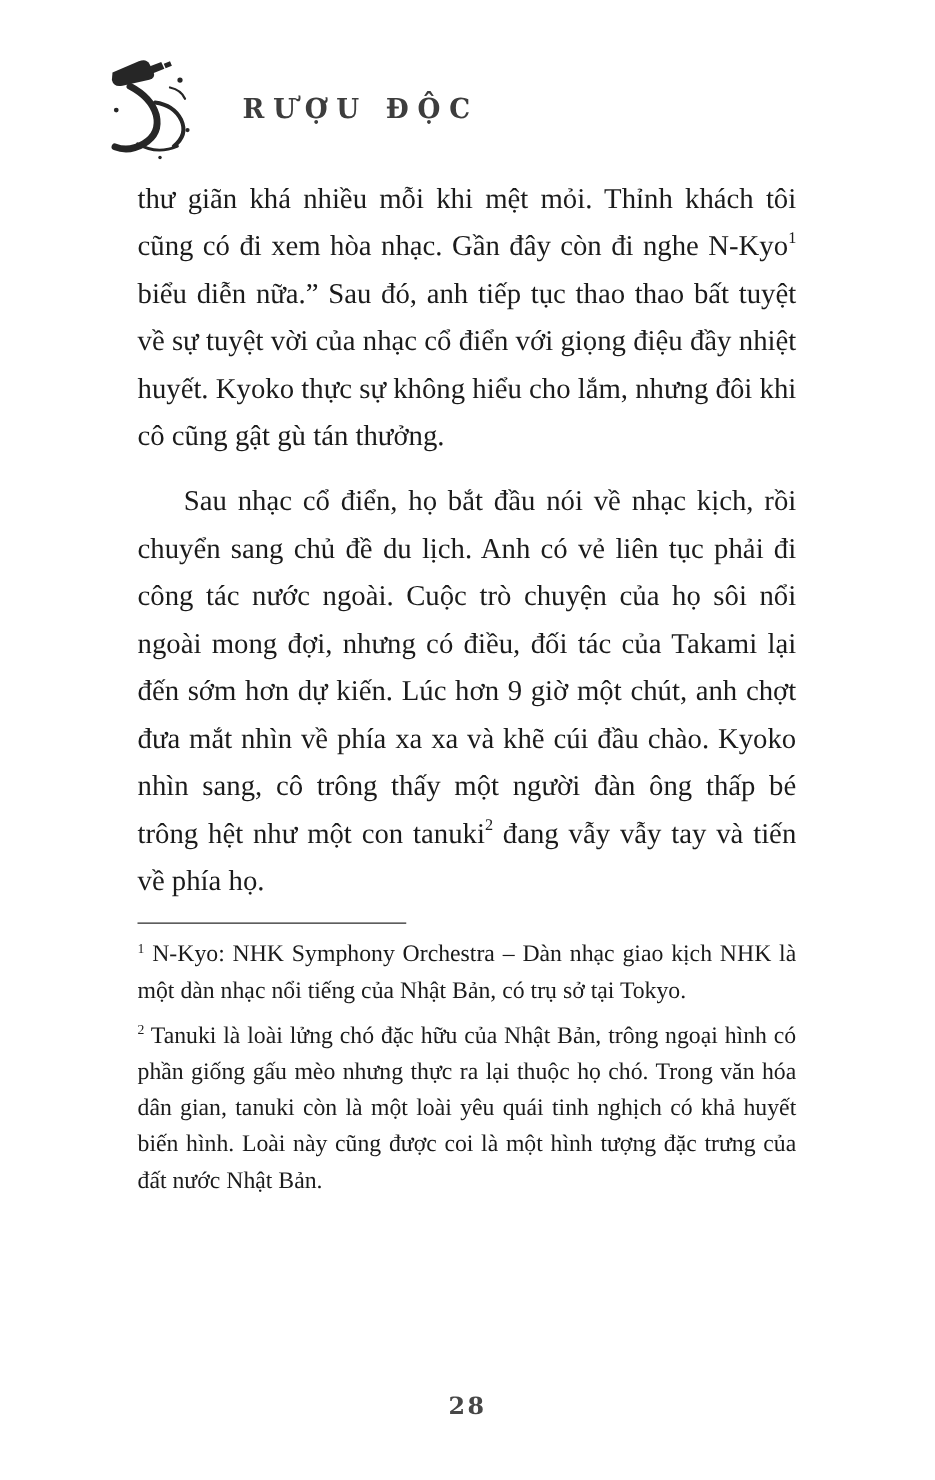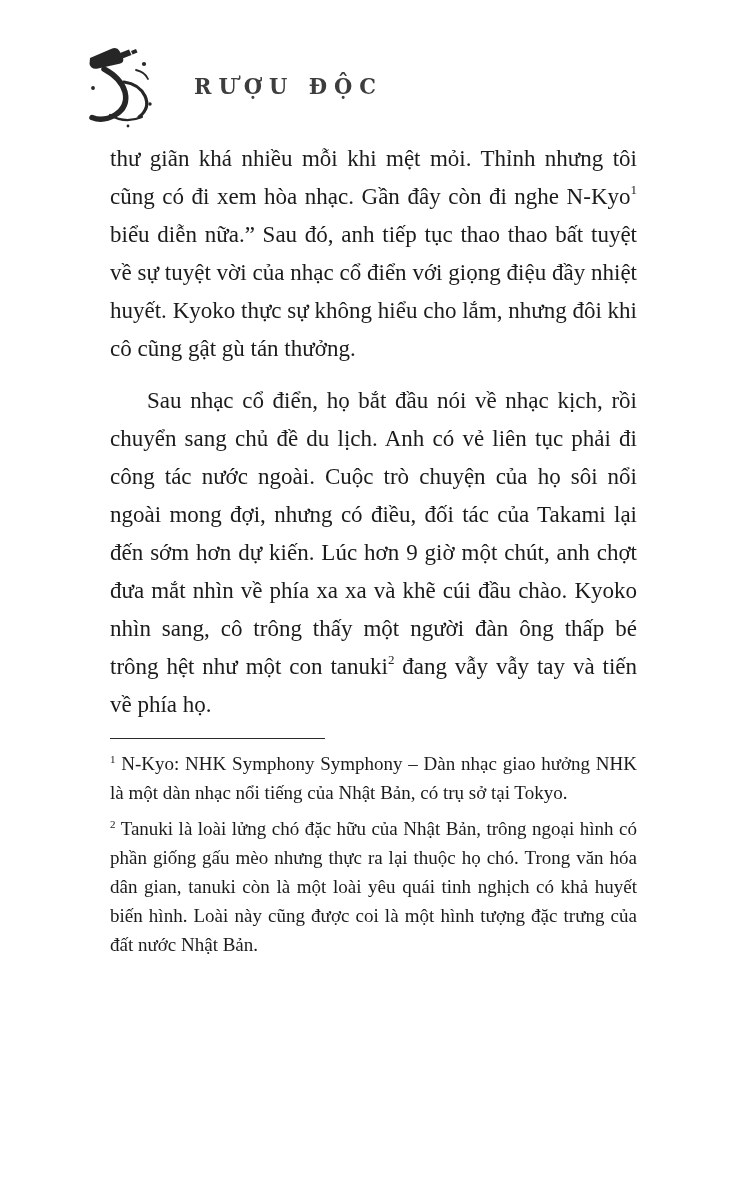--- a/index.html
+++ b/index.html
@@ -110,28 +110,29 @@
           <circle cx="13" cy="46" r="1.9"></circle>
           <circle cx="48" cy="84" r="1.4"></circle>
         </g>
       </svg>
     </span>
     <span class="book-title">RƯỢU ĐỘC</span>
   </div>
 
   <div class="content">
 
-    <p class="para"><span>thư giãn khá nhiều mỗi khi mệt mỏi. Thỉnh nhưng tôi cũng có đi xem hòa nhạc. Gần đây còn đi nghe N-Kyo</span><sup class="fnref">1</sup><span> biểu diễn nữa.” Sau đó, anh tiếp tục thao thao bất tuyệt về sự tuyệt vời của nhạc cổ điển với giọng điệu đầy nhiệt huyết. Kyoko thực sự không hiểu cho lắm, nhưng đôi khi cô cũng gật gù tán thưởng.</span></p>
+    <p class="para"><span>thư giãn khá nhiều mỗi khi mệt mỏi. Thỉnh khách tôi cũng có đi xem hòa nhạc. Gần đây còn đi nghe N-Kyo</span><sup class="fnref">1</sup><span> biểu diễn nữa.” Sau đó, anh tiếp tục thao thao bất tuyệt về sự tuyệt vời của nhạc cổ điển với giọng điệu đầy nhiệt huyết. Kyoko thực sự không hiểu cho lắm, nhưng đôi khi cô cũng gật gù tán thưởng.</span></p>
 
     <p class="para indent"><span>Sau nhạc cổ điển, họ bắt đầu nói về nhạc kịch, rồi chuyển sang chủ đề du lịch. Anh có vẻ liên tục phải đi công tác nước ngoài. Cuộc trò chuyện của họ sôi nổi ngoài mong đợi, nhưng có điều, đối tác của Takami lại đến sớm hơn dự kiến. Lúc hơn 9 giờ một chút, anh chợt đưa mắt nhìn về phía xa xa và khẽ cúi đầu chào. Kyoko nhìn sang, cô trông thấy một người đàn ông thấp bé trông hệt như một con tanuki</span><sup class="fnref">2</sup><span> đang vẫy vẫy tay và tiến về phía họ.</span></p>
 
 
     <hr class="fn-sep">
 
     <div class="footnotes">
-      <p class="footnote"><sup class="fnref">1</sup><span> N-Kyo: NHK Symphony Symphony – Dàn nhạc giao hưởng NHK là một dàn nhạc nổi tiếng của Nhật Bản, có trụ sở tại Tokyo.</span></p>
+      <p class="footnote"><sup class="fnref">1</sup><span> N-Kyo: NHK Symphony Orchestra – Dàn nhạc giao kịch NHK là một dàn nhạc nổi tiếng của Nhật Bản, có trụ sở tại Tokyo.</span></p>
       <p class="footnote"><sup class="fnref">2</sup><span> Tanuki là loài lửng chó đặc hữu của Nhật Bản, trông ngoại hình có phần giống gấu mèo nhưng thực ra lại thuộc họ chó. Trong văn hóa dân gian, tanuki còn là một loài yêu quái tinh nghịch có khả huyết biến hình. Loài này cũng được coi là một hình tượng đặc trưng của đất nước Nhật Bản.</span></p>
     </div>
 
   </div>
 
+  <div class="page-number">28</div>
 
 </div>
 
 </body></html>

